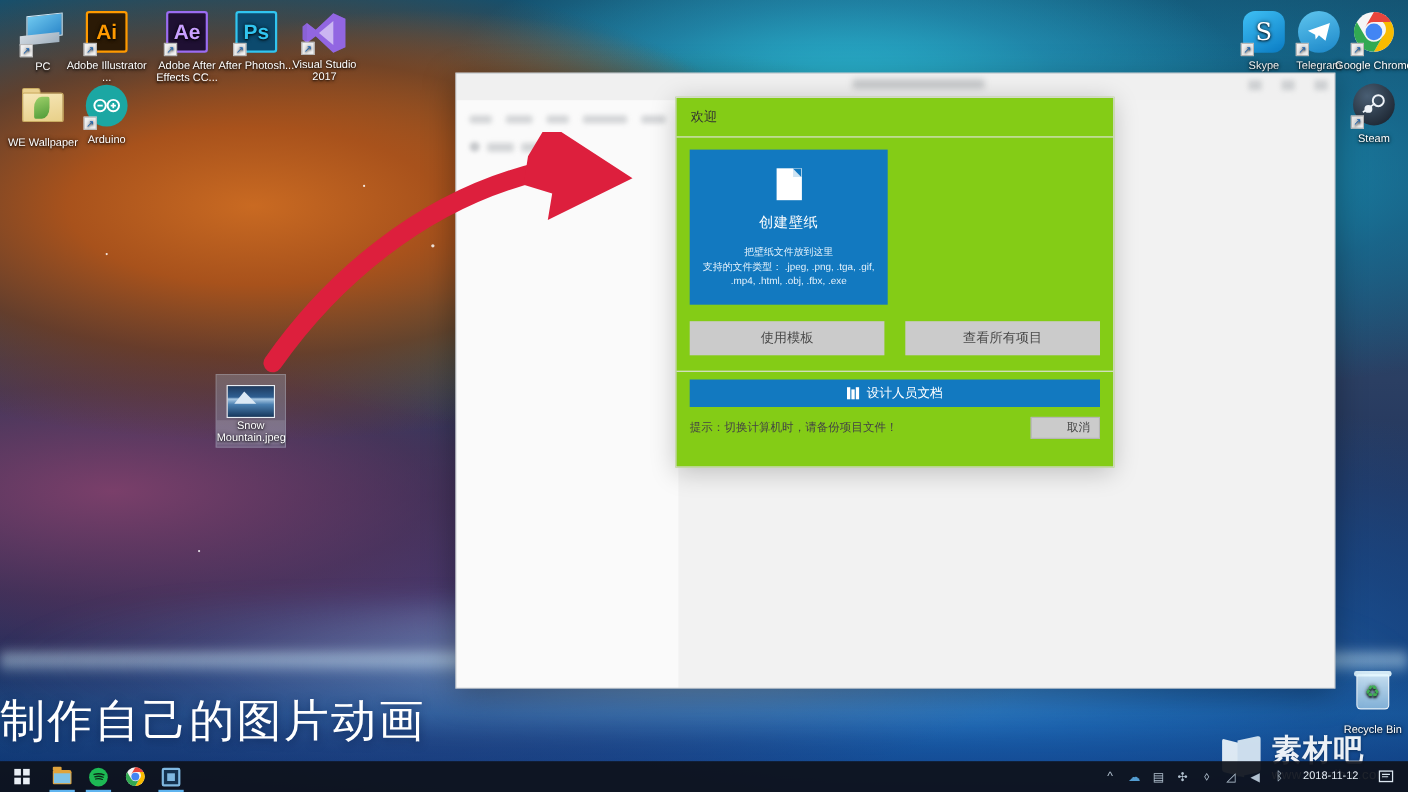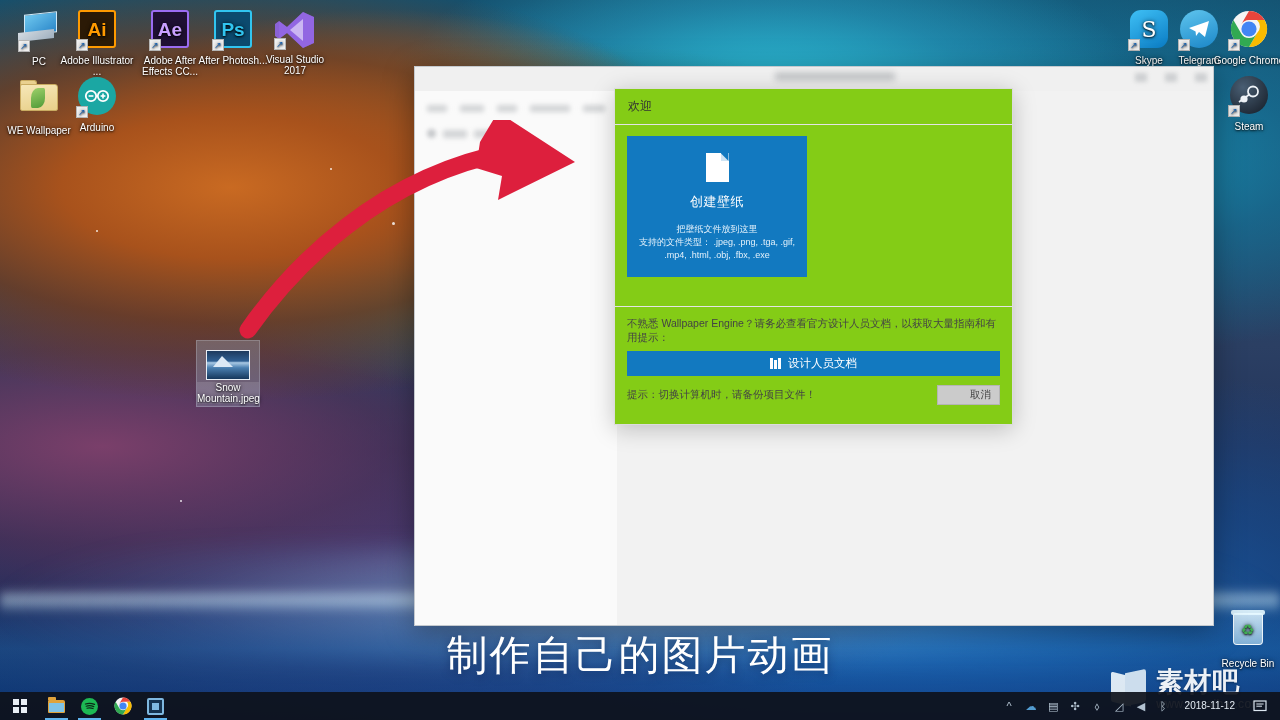--- a/index.html
+++ b/index.html
@@ -174,21 +174,21 @@
                padding:9px 12px 0; }
   .wd-tip { font-size:10.5px; color:#444; }
   .cancel-btn { width:63px; height:20px; background:#cbcbcb; border:1px solid #b5b5b5;
                 font-size:10.5px; color:#444; cursor:pointer; font-family:inherit;padding-left:24px; }
 
   
   #red-arrow { position:absolute; left:230px; top:120px; width:450px; height:230px; z-index:60; pointer-events:none; }
 
   
   #caption {
-    position:absolute; left:0; right:0; top:628px; text-align:center; z-index:55;
+    position:absolute; left:0; right:0; top:628px; text-align:left; z-index:55;
     color:#fff; font-size:41px; letter-spacing:2px;
     font-family:"DejaVu Sans","Liberation Sans",sans-serif;
     text-shadow:0 2px 8px rgba(0,20,60,0.55);
   }
 
   
   #watermark { position:absolute; right:18px; bottom:10px; z-index:56;
                display:flex; align-items:center; gap:7px; opacity:0.92; }
   .wm-logo { width:40px; height:40px; position:relative; }
   .wm-logo .p1 { position:absolute; left:2px; top:4px; width:20px; height:30px;
@@ -427,26 +427,27 @@
           <div class="fold2"></div>
           <div class="fold"></div>
       </div>
       <div class="create-title">创建壁纸</div>
       <div class="create-sub">把壁纸文件放到这里</div>
       <div class="create-sub">支持的文件类型： .jpeg, .png, .tga, .gif,</div>
       <div class="create-sub">.mp4, .html, .obj, .fbx, .exe</div>
     </div>
 
     <div class="wd-btnrow">
+      <button class="gbtn">使用模板</button>
+      <button class="gbtn">查看所有项目</button>
     </div>
   </div>
 
   <div class="wd-hr"></div>
 
-  <div class="wd-note">不熟悉 Wallpaper Engine？请务必查看官方设计人员文档，以获取大量指南和有用提示：</div>
 
   <div class="docs-btn">
     <span class="book-ic">
         <i></i>
         <i></i>
         <i></i>
       </span>
     <span>设计人员文档</span>
   </div>
 

